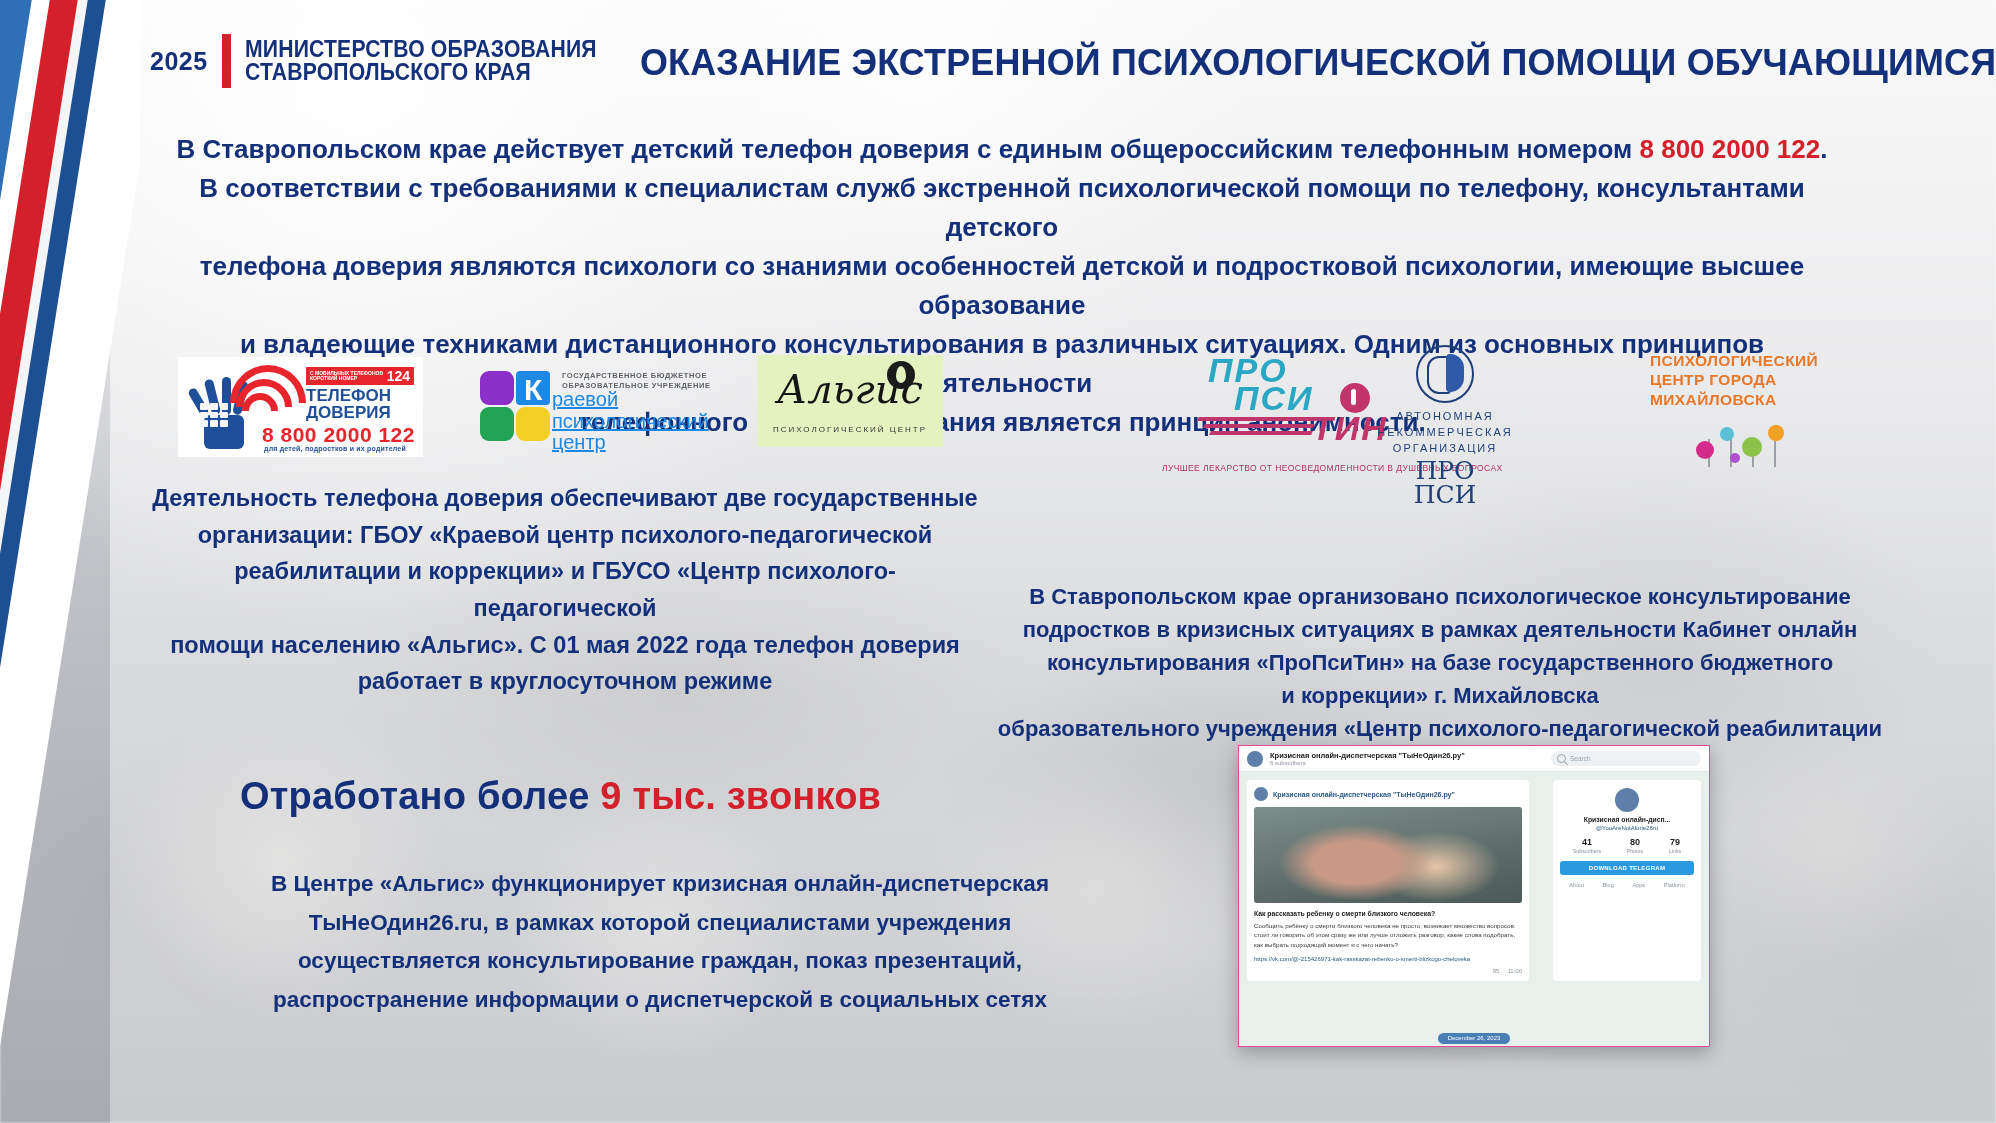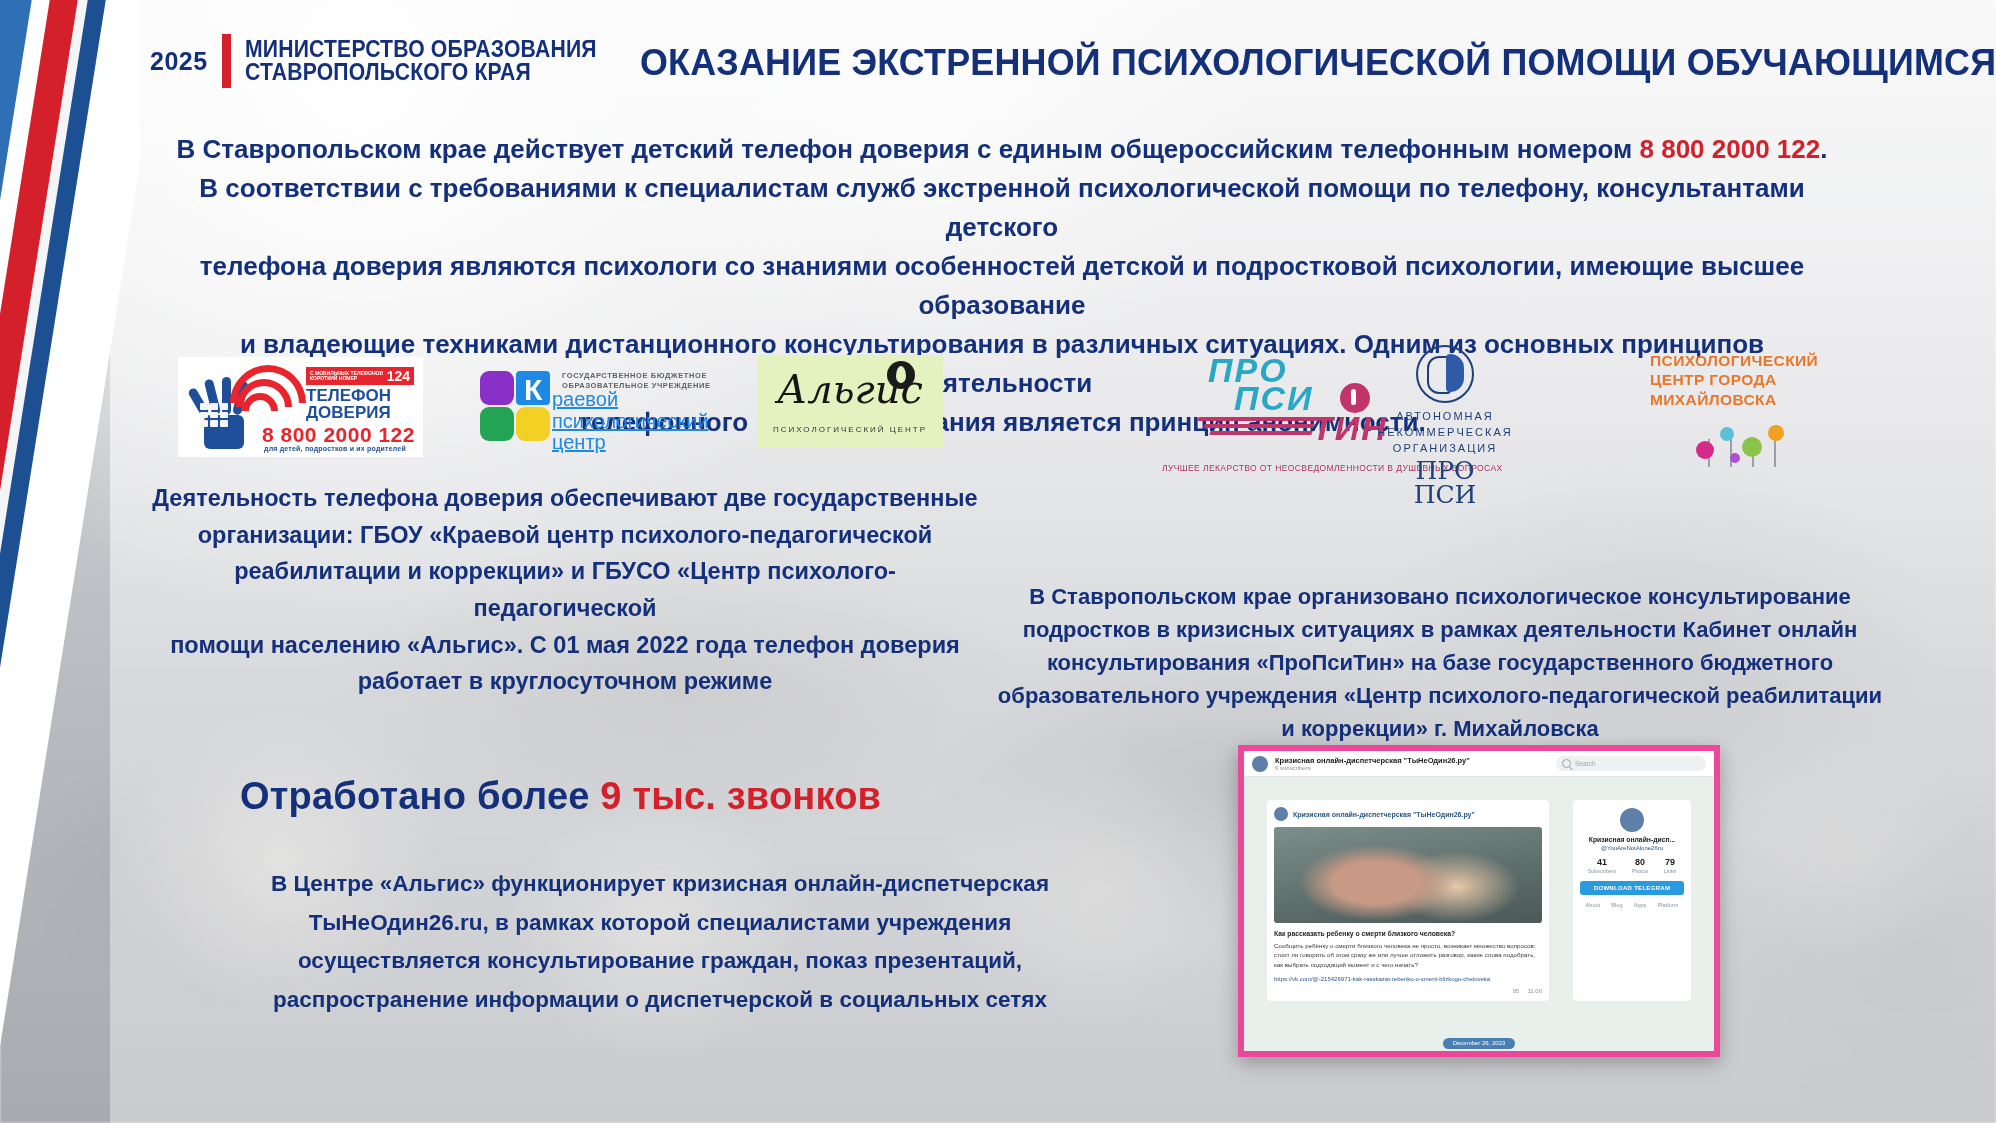--- a/index.html
+++ b/index.html
@@ -175,31 +175,31 @@
 
   
   .blk-bottom{
     position:absolute;left:210px;top:865px;width:900px;
     text-align:center;color:#14307a;font-weight:bold;font-size:22.5px;line-height:1.72;
   }
 
   
   .shot{
     position:absolute;left:1238px;top:745px;width:470px;height:300px;
-    background:#e7f0ea;border:6px solid #ec4899;box-shadow:0 6px 18px rgba(0,0,0,.28);
+    background:#e7f0ea;border:1px solid #ec4899;box-shadow:0 6px 18px rgba(0,0,0,.28);
     font-size:7px;color:#2b2b2b;overflow:hidden;
   }
   .shot-top{height:26px;background:#fff;border-bottom:1px solid #e2e6ea;display:flex;align-items:center;padding:0 8px;gap:7px;box-sizing:border-box;}
   .shot-av{width:16px;height:16px;border-radius:50%;background:#5e7fa8;flex:none;}
   .shot-tt b{display:block;font-size:7.5px;color:#1a1a1a;}
   .shot-tt span{display:block;font-size:6px;color:#8b95a1;}
   .shot-search{margin-left:auto;width:150px;height:15px;border-radius:8px;background:#eef1f4;display:flex;align-items:center;padding:0 6px;gap:4px;box-sizing:border-box;color:#9aa3ad;font-size:6.5px;}
   .mag{width:7px;height:7px;border:1.2px solid #9aa3ad;border-radius:50%;position:relative;flex:none;}
   .mag:after{content:"";position:absolute;right:-3px;bottom:-2px;width:4px;height:1.2px;background:#9aa3ad;transform:rotate(45deg);}
-  .shot-body{display:flex;gap:24px;padding:23px;box-sizing:border-box;}
+  .shot-body{display:flex;gap:24px;padding:8px;box-sizing:border-box;}
   .shot-main{width:282px;background:#fff;border-radius:4px;padding:7px;box-sizing:border-box;}
   .post-head{display:flex;align-items:center;gap:5px;margin-bottom:6px;}
   .post-head .shot-av{width:14px;height:14px;}
   .post-head b{font-size:7px;color:#2a5885;}
   .post-img{width:100%;height:96px;border-radius:3px;background:
      radial-gradient(ellipse 40% 55% at 38% 58%, #c89a86 0%, #c89a86 40%, rgba(200,154,134,0) 72%),
      radial-gradient(ellipse 32% 50% at 68% 62%, #e8c7a8 0%, rgba(232,199,168,0) 74%),
      linear-gradient(170deg,#7d8f8a 0%,#5f6f6d 55%,#4b5957 100%);}
   .post-q{font-size:6.8px;font-weight:bold;color:#1c1c1c;margin:7px 0 4px;}
   .post-p{font-size:6.2px;color:#3a3a3a;line-height:1.5;}
@@ -369,22 +369,22 @@
     <div>организации: ГБОУ «Краевой центр психолого-педагогической</div>
     <div>реабилитации и коррекции» и ГБУСО «Центр психолого-педагогической</div>
     <div>помощи населению «Альгис». С 01 мая 2022 года телефон доверия</div>
     <div>работает в круглосуточном режиме</div>
   </div>
 
   <div class="blk-right">
     <div>В Ставропольском крае организовано психологическое консультирование</div>
     <div>подростков в кризисных ситуациях в рамках деятельности Кабинет онлайн</div>
     <div>консультирования «ПроПсиТин» на базе государственного бюджетного</div>
+    <div>и коррекции» г. Михайловска</div>
     <div>образовательного учреждения «Центр психолого-педагогической реабилитации</div>
-    <div>и коррекции» г. Михайловска</div>
   </div>
 
   <div class="stat"><span>Отработано более </span><em>9 тыс. звонков</em></div>
 
   <div class="blk-bottom">
     <div>В Центре «Альгис» функционирует кризисная онлайн-диспетчерская</div>
     <div>ТыНеОдин26.ru,  в рамках которой специалистами учреждения</div>
     <div>осуществляется консультирование граждан, показ презентаций,</div>
     <div>распространение информации о диспетчерской в социальных сетях</div>
   </div>

